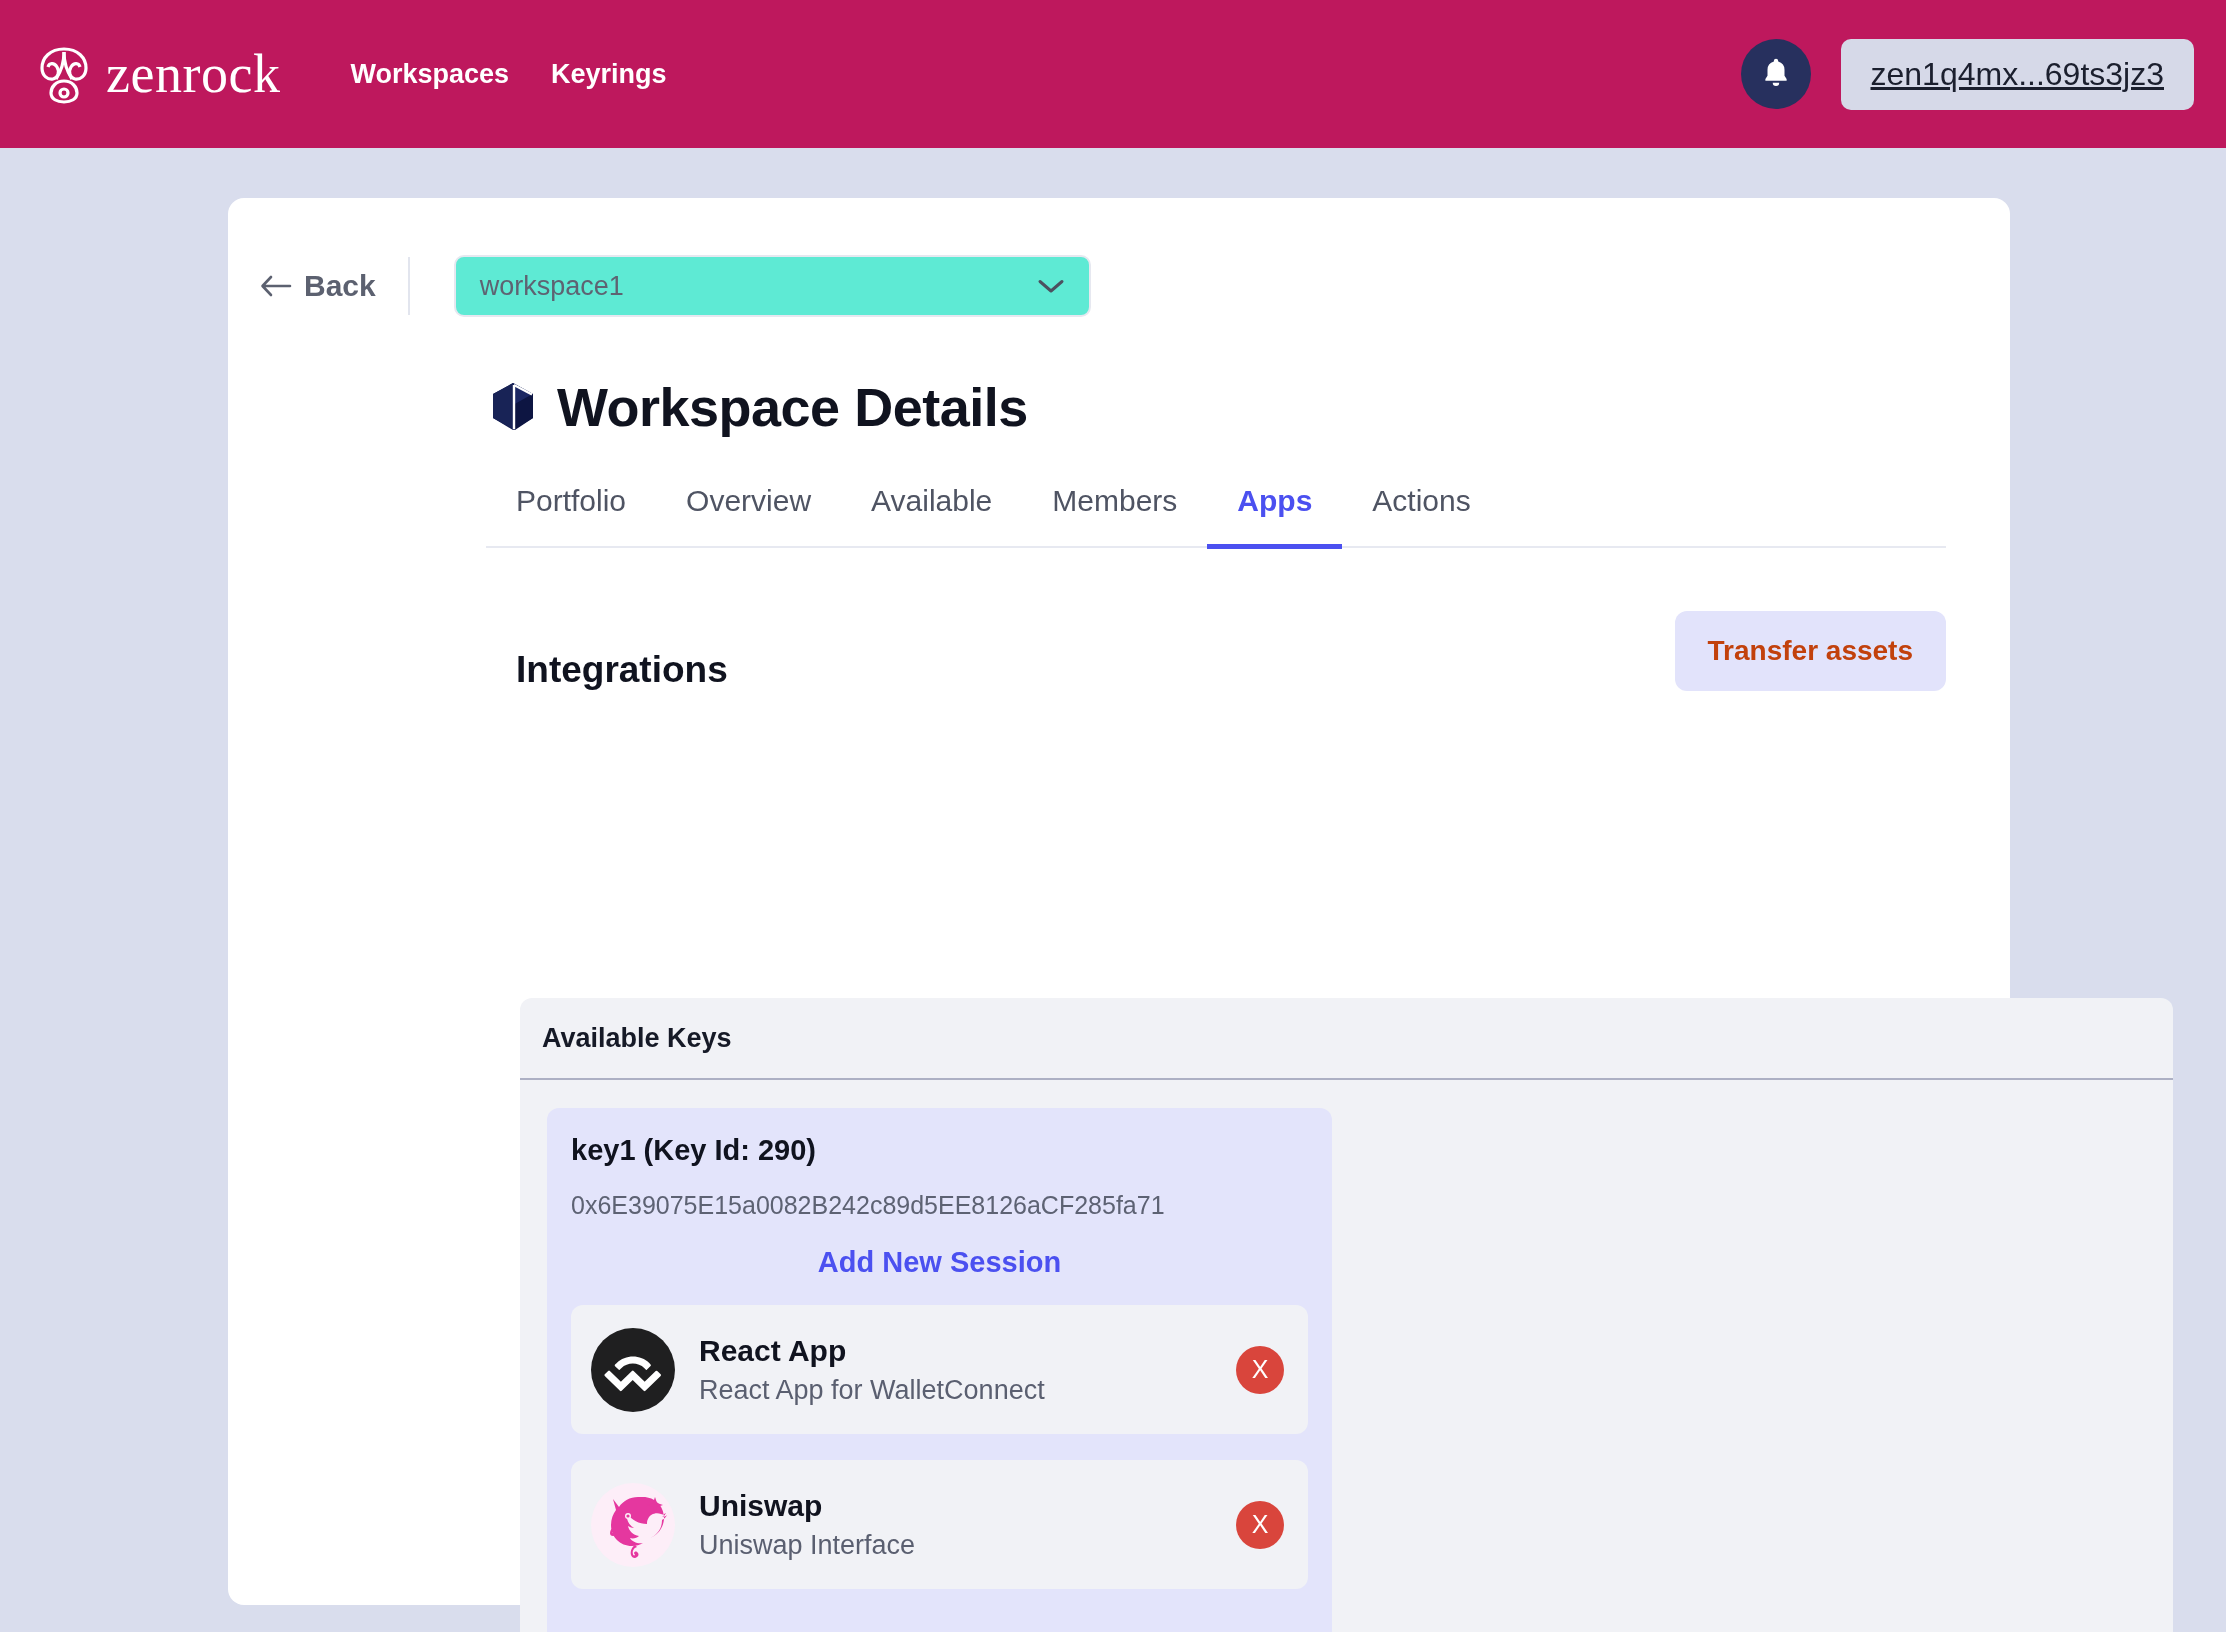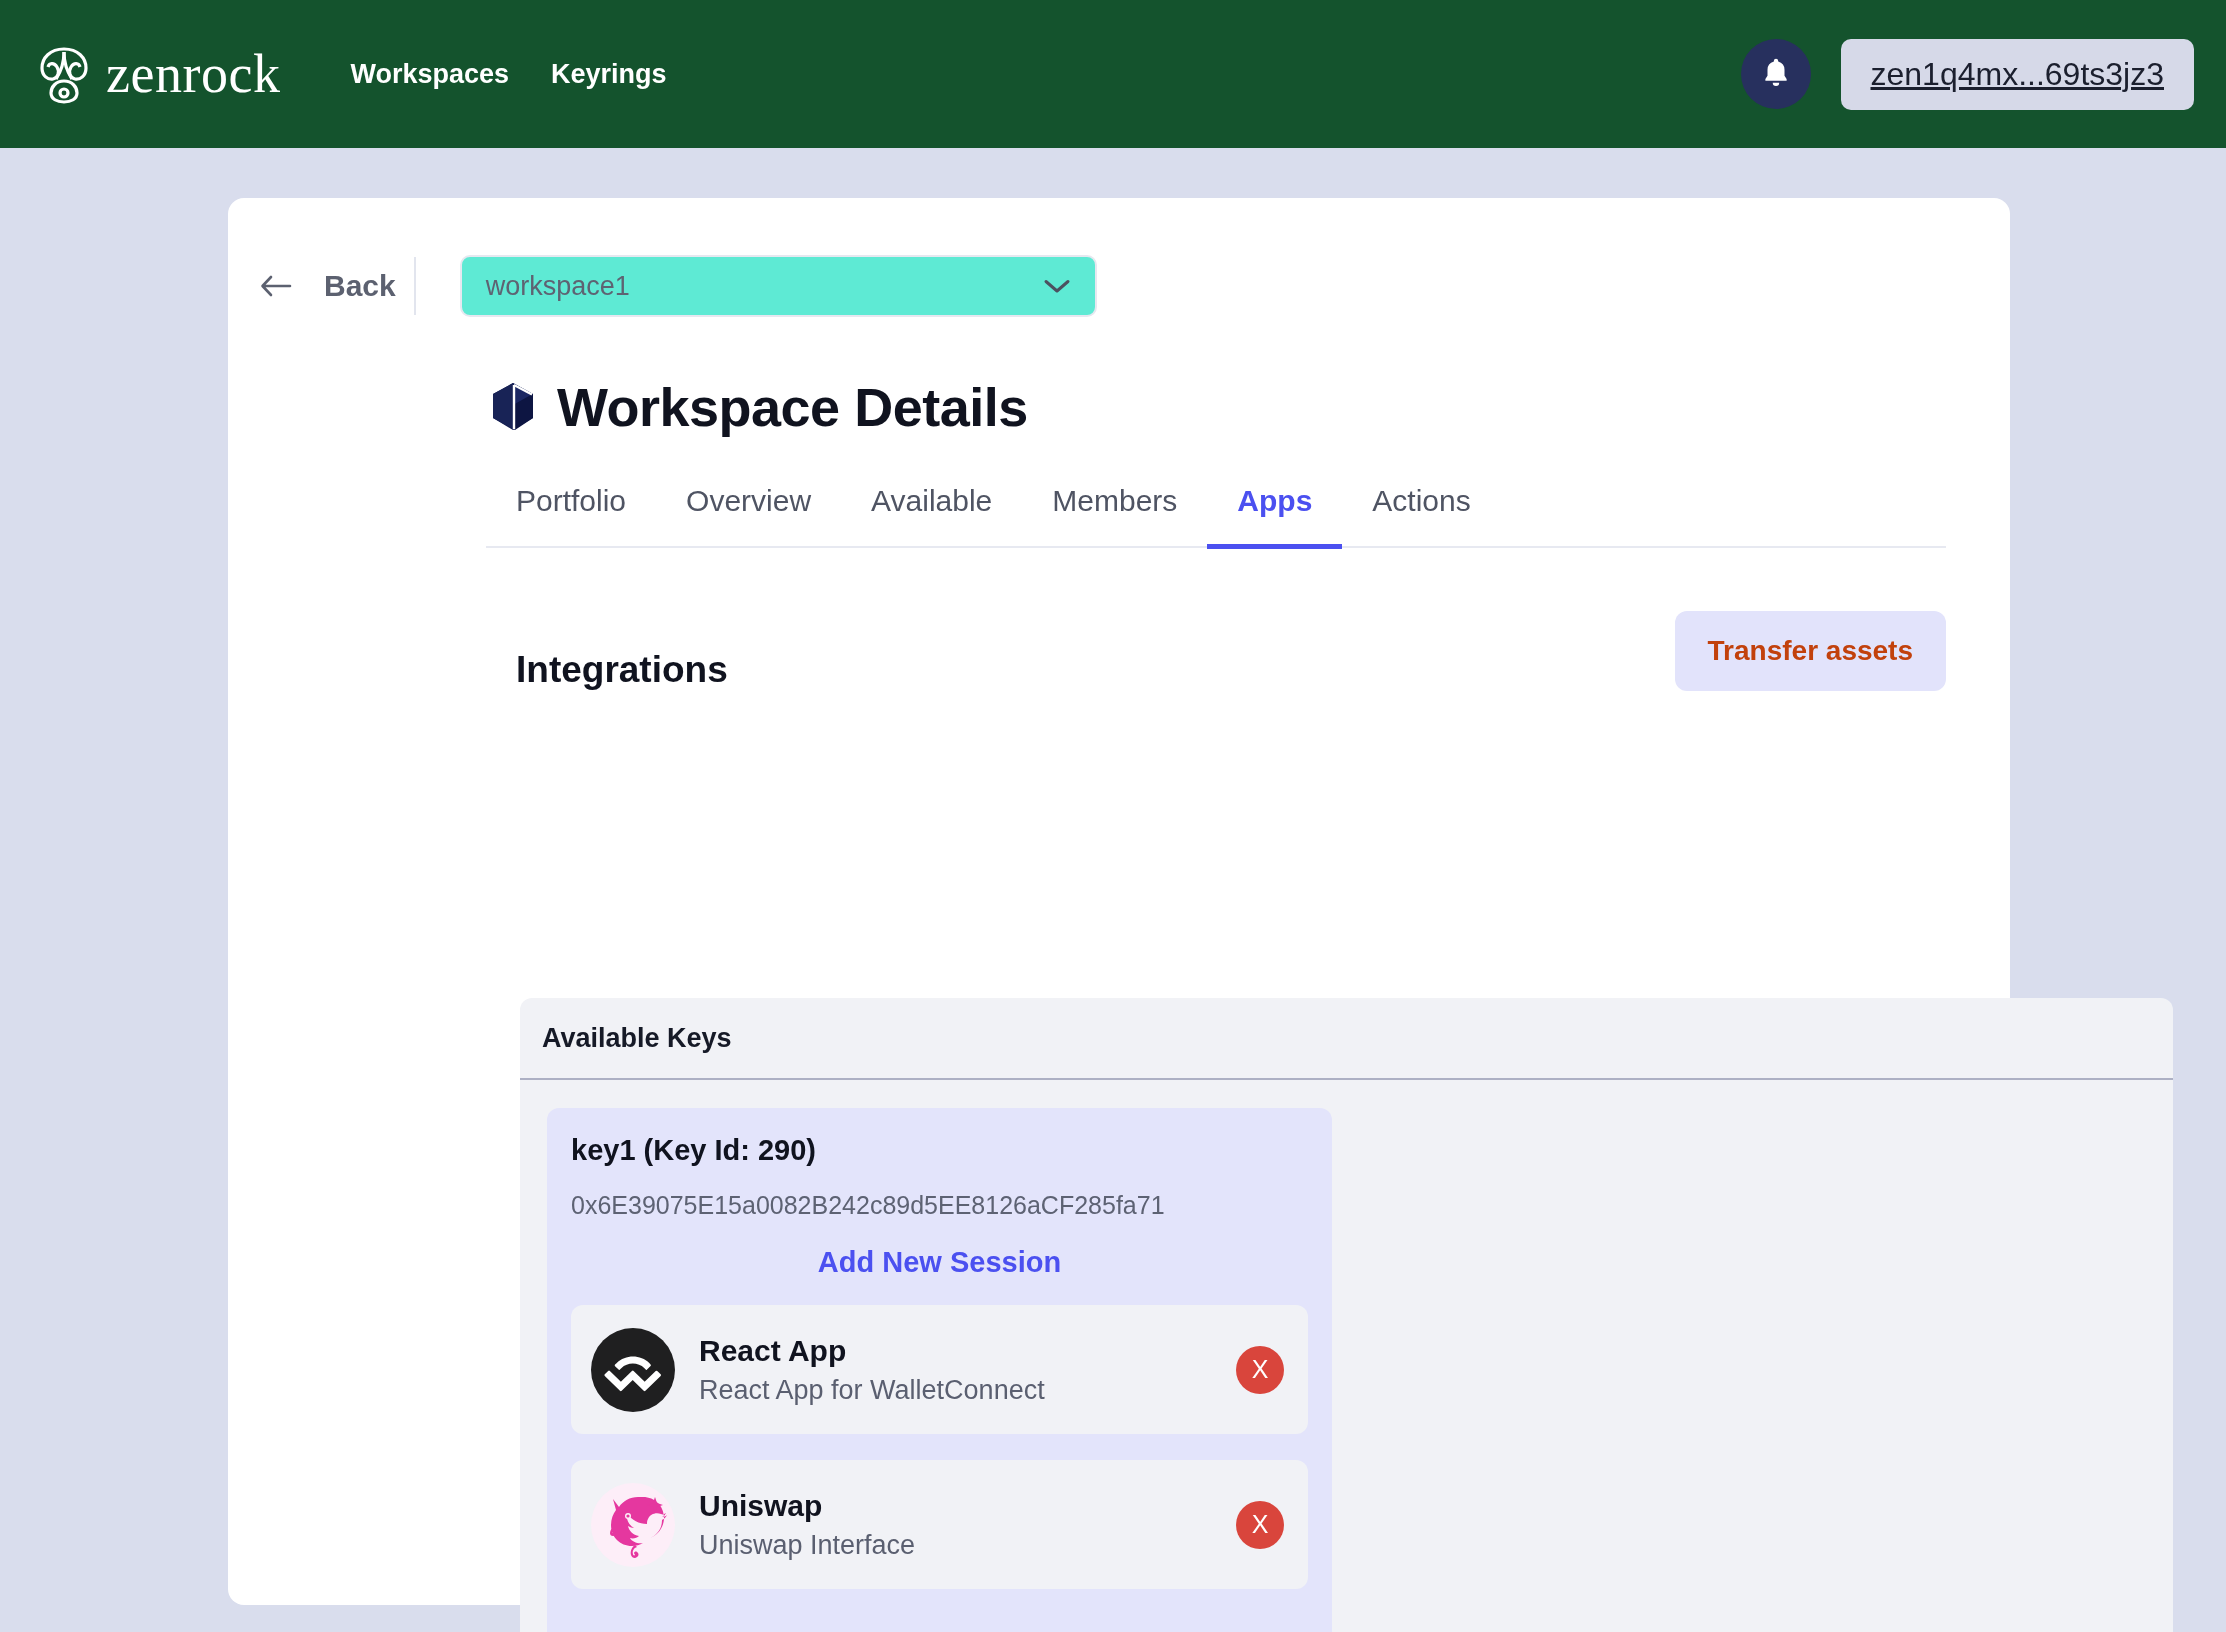--- a/index.html
+++ b/index.html
@@ -13,21 +13,21 @@
     position: relative;
     width: 2226px; height: 1632px;
     background: #d9dded;
     overflow: hidden;
   }
 
   
   .navbar {
     position: absolute; top: 0; left: 0;
     width: 2226px; height: 148px;
-    background: #14532d;
+    background: #be185d;
     display: flex; align-items: center;
   }
   .brand {
     display: flex; align-items: center; gap: 14px;
     margin-left: 36px;
   }
   .brand-mark { width: 56px; height: 62px; flex: none; }
   .brand-name {
     color: #fff;
     font-family: "Liberation Serif", serif;
@@ -71,22 +71,22 @@
     background: #ffffff;
     border-radius: 16px;
   }
 
   
   .hdr-row {
     display: flex; align-items: center;
     margin: 57px 0 0 32px;
   }
   .back-btn {
-    display: flex; align-items: center; gap: 32px;
-    cursor: pointer; padding-right: 18px;
+    display: flex; align-items: center; gap: 12px;
+    cursor: pointer; padding-right: 32px;
   }
   .back-arrow { width: 32px; height: 26px; flex: none; }
   .back-label { color: #5c6170; font-size: 30px; font-weight: bold; }
   .vdivider { width: 2px; height: 58px; background: #e2e5ee; }
   .ws-select {
     margin-left: 44px;
     width: 637px; height: 62px;
     border: 2px solid #e6e8f0;
     border-radius: 10px;
     background: #5eead4;

